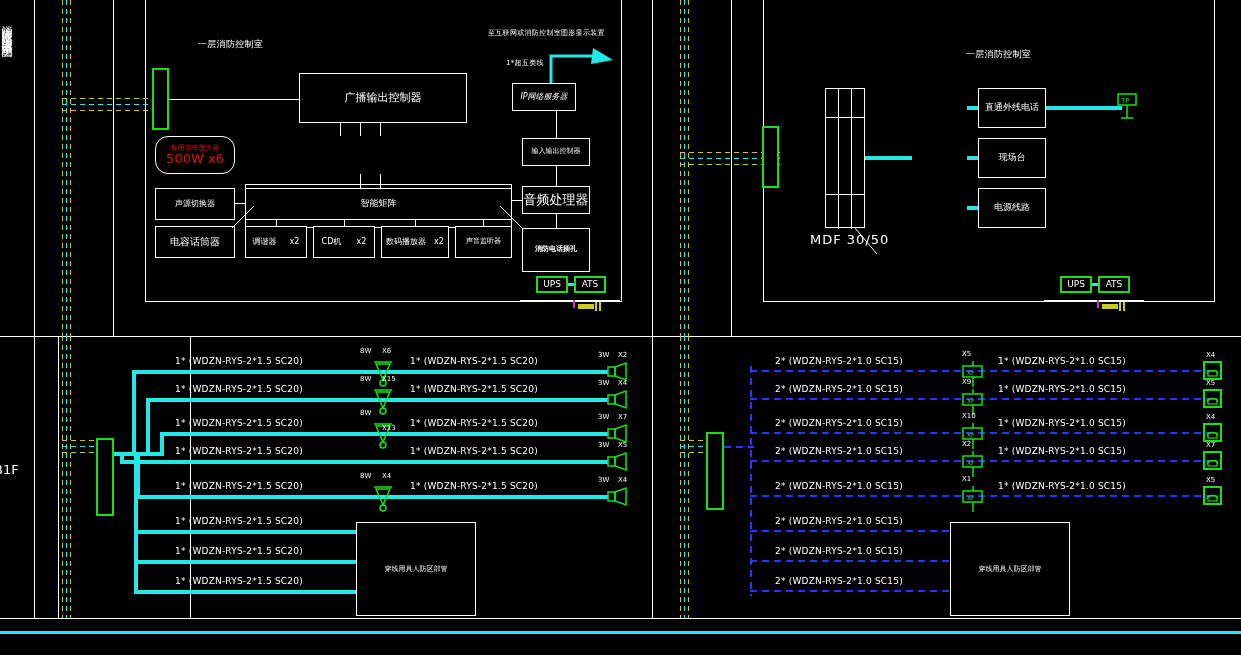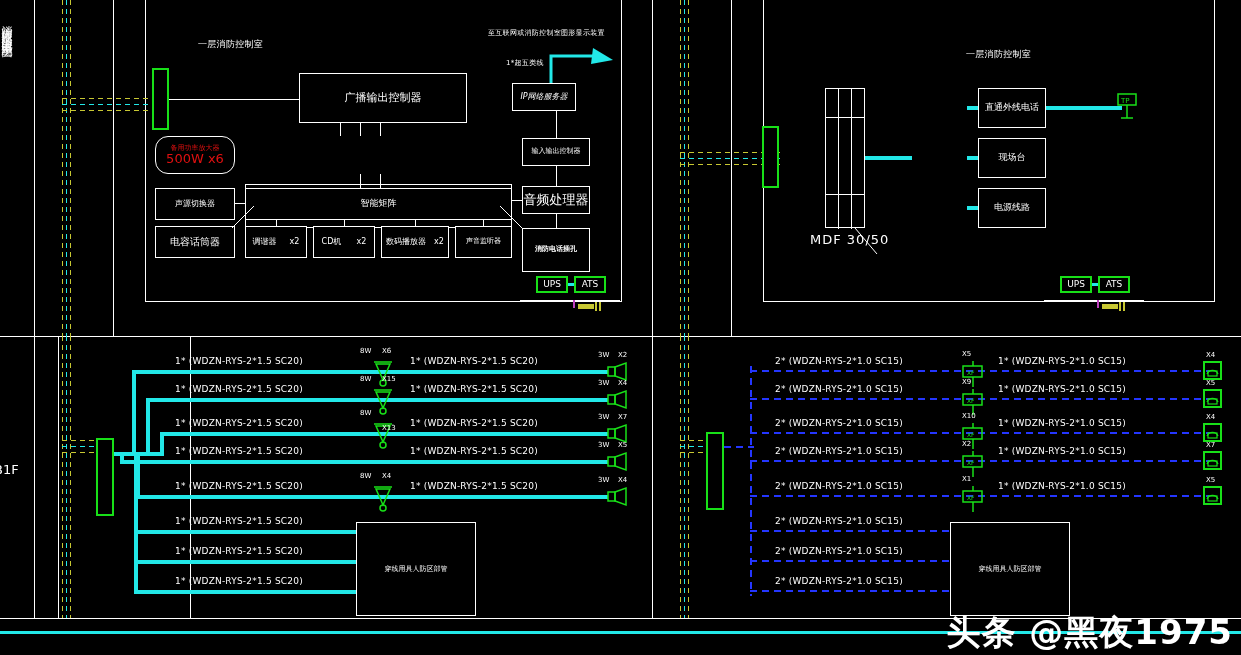--- a/index.html
+++ b/index.html
@@ -404,14 +404,13 @@
       <div class="lbl" style="left: 775px; top: 516px; font-size: 9px; letter-spacing: 0.2px;">2* (WDZN-RYS-2*1.0     SC15)</div>
       <div class="abs dash-blue-h" style="left: 750px; top: 560px; width: 200px;"></div>
       <div class="lbl" style="left: 775px; top: 546px; font-size: 9px; letter-spacing: 0.2px;">2* (WDZN-RYS-2*1.0     SC15)</div>
       <div class="abs dash-blue-h" style="left: 750px; top: 590px; width: 200px;"></div>
       <div class="lbl" style="left: 775px; top: 576px; font-size: 9px; letter-spacing: 0.2px;">2* (WDZN-RYS-2*1.0     SC15)</div>
     </div>
 
   <div class="abs" style="left:950px;top:522px;width:120px;height:94px;border:1px solid #fff;
               display:flex;align-items:center;justify-content:center;text-align:center;font-size:7px;">穿线用具人防区部管</div>
 
-  <div class="wm">头条 @黑夜1975</div>
 </div>
 
 </body></html>

